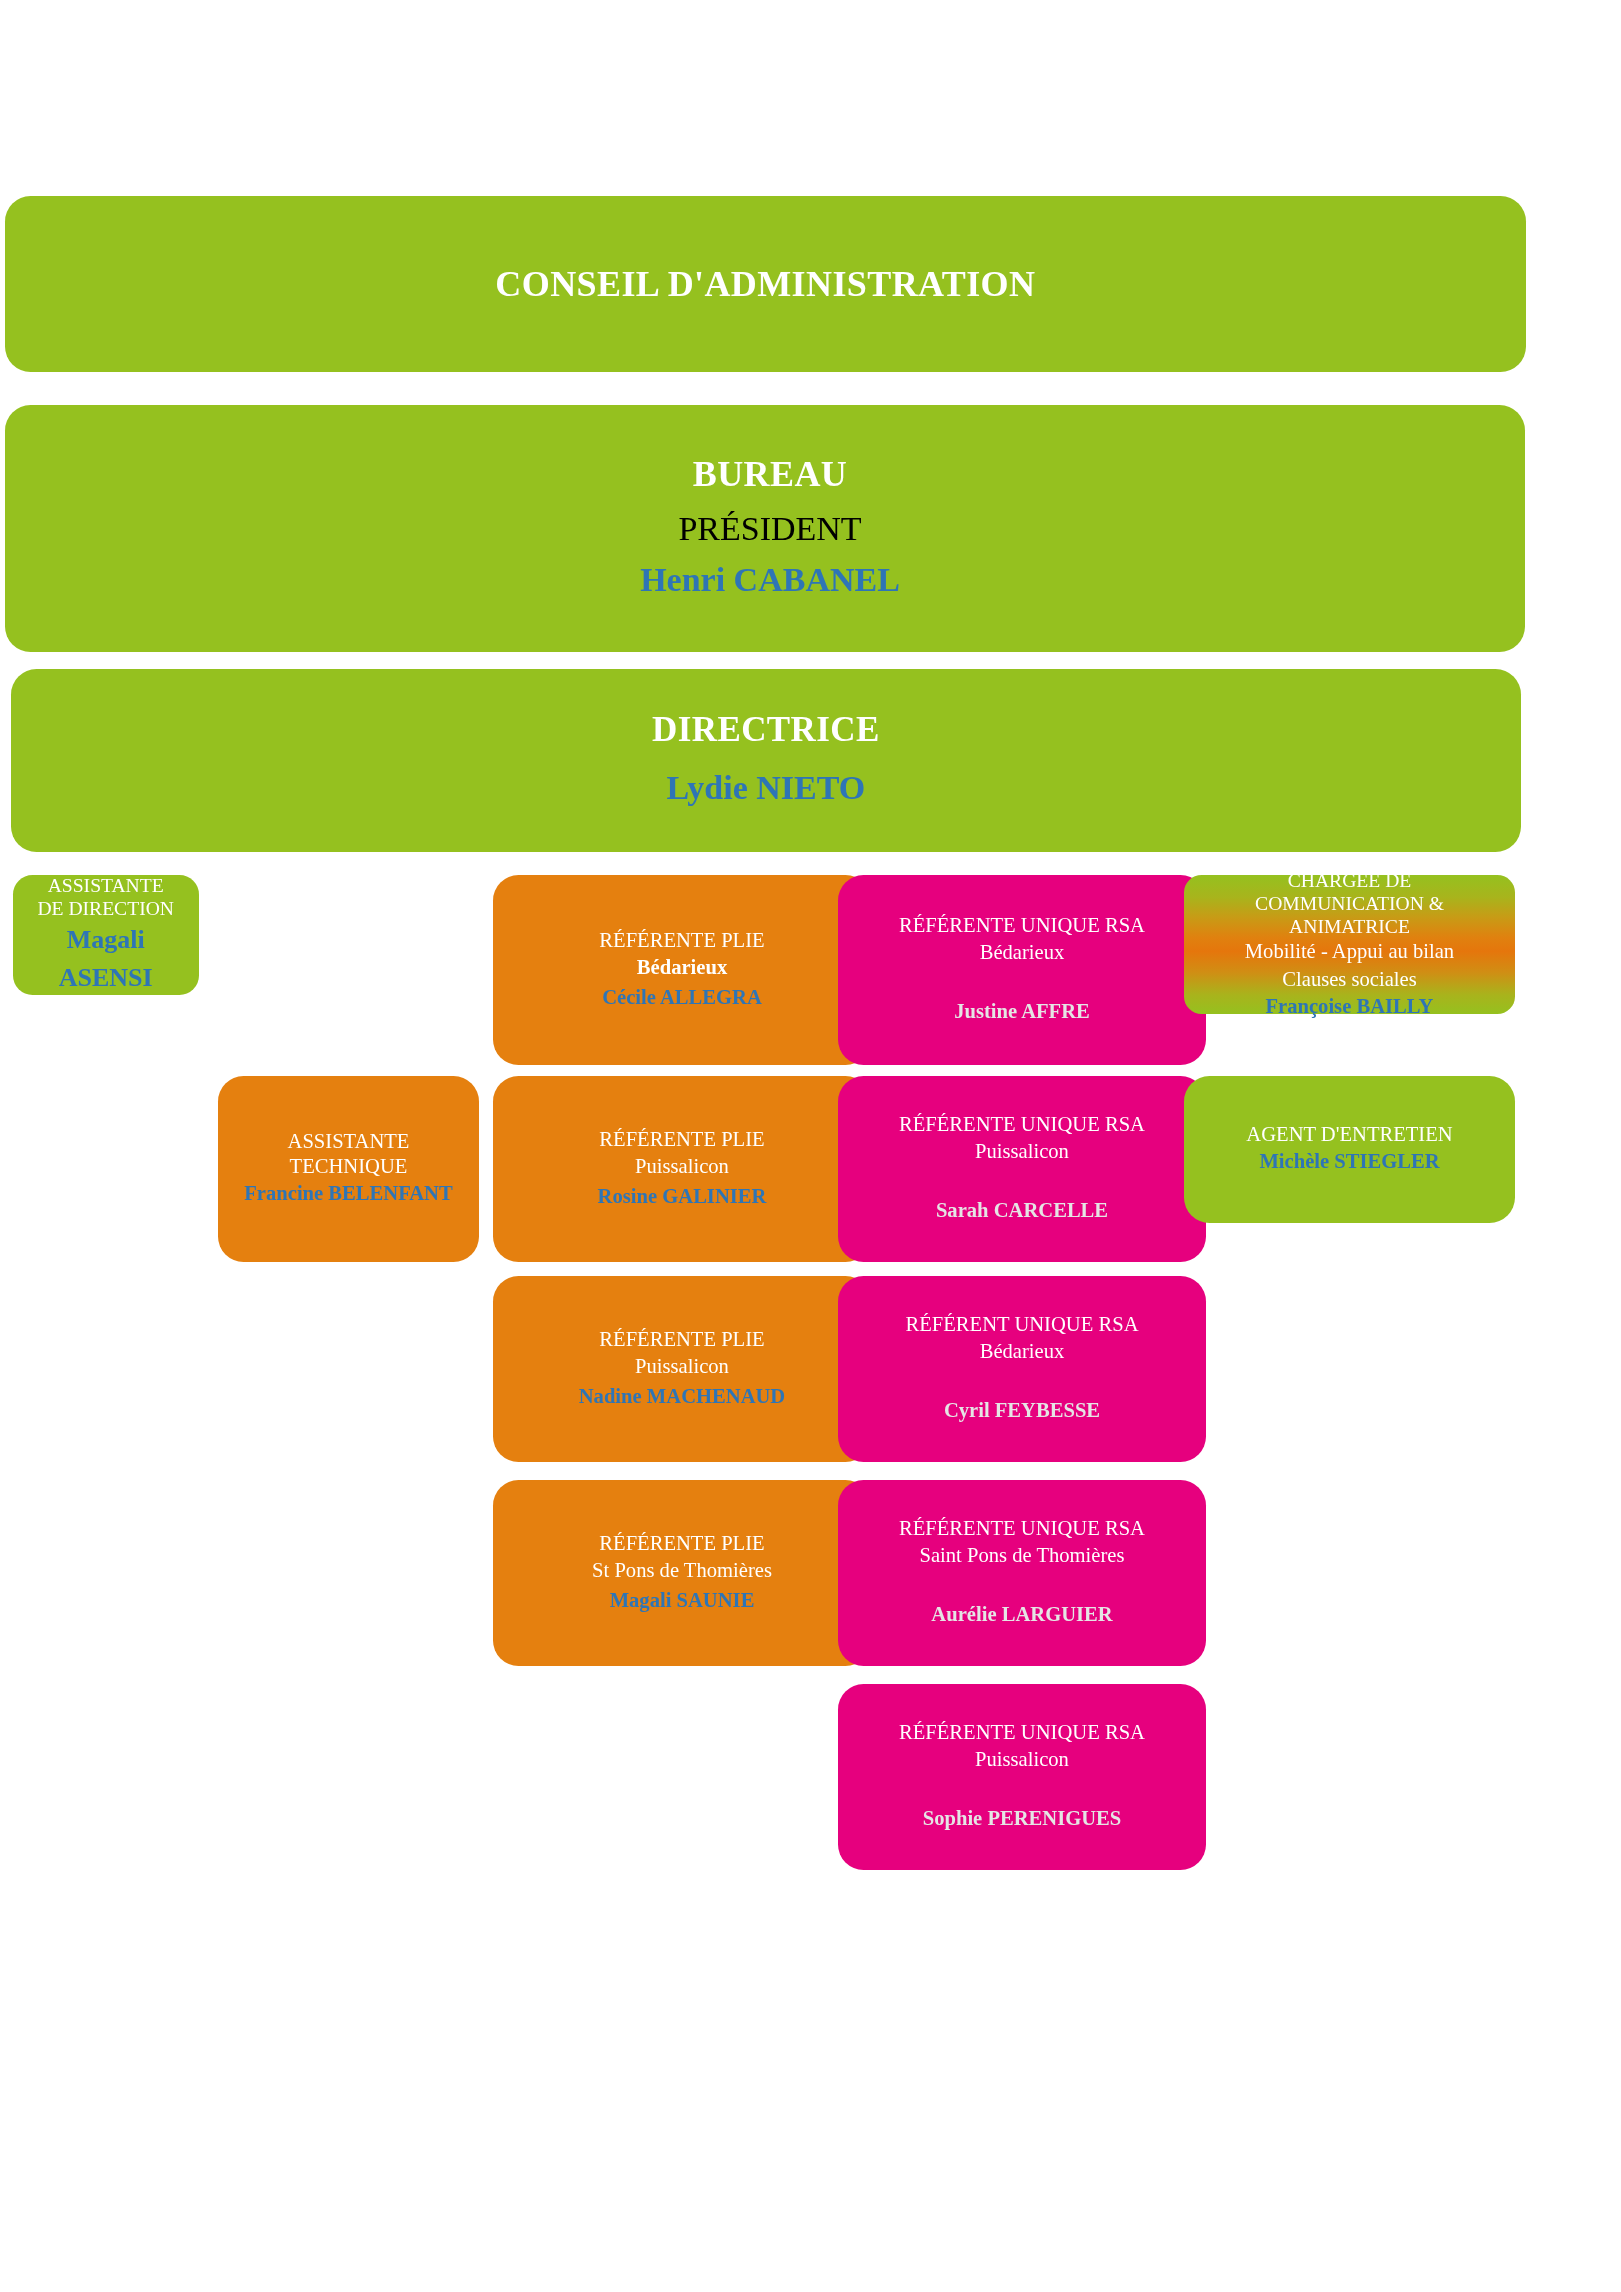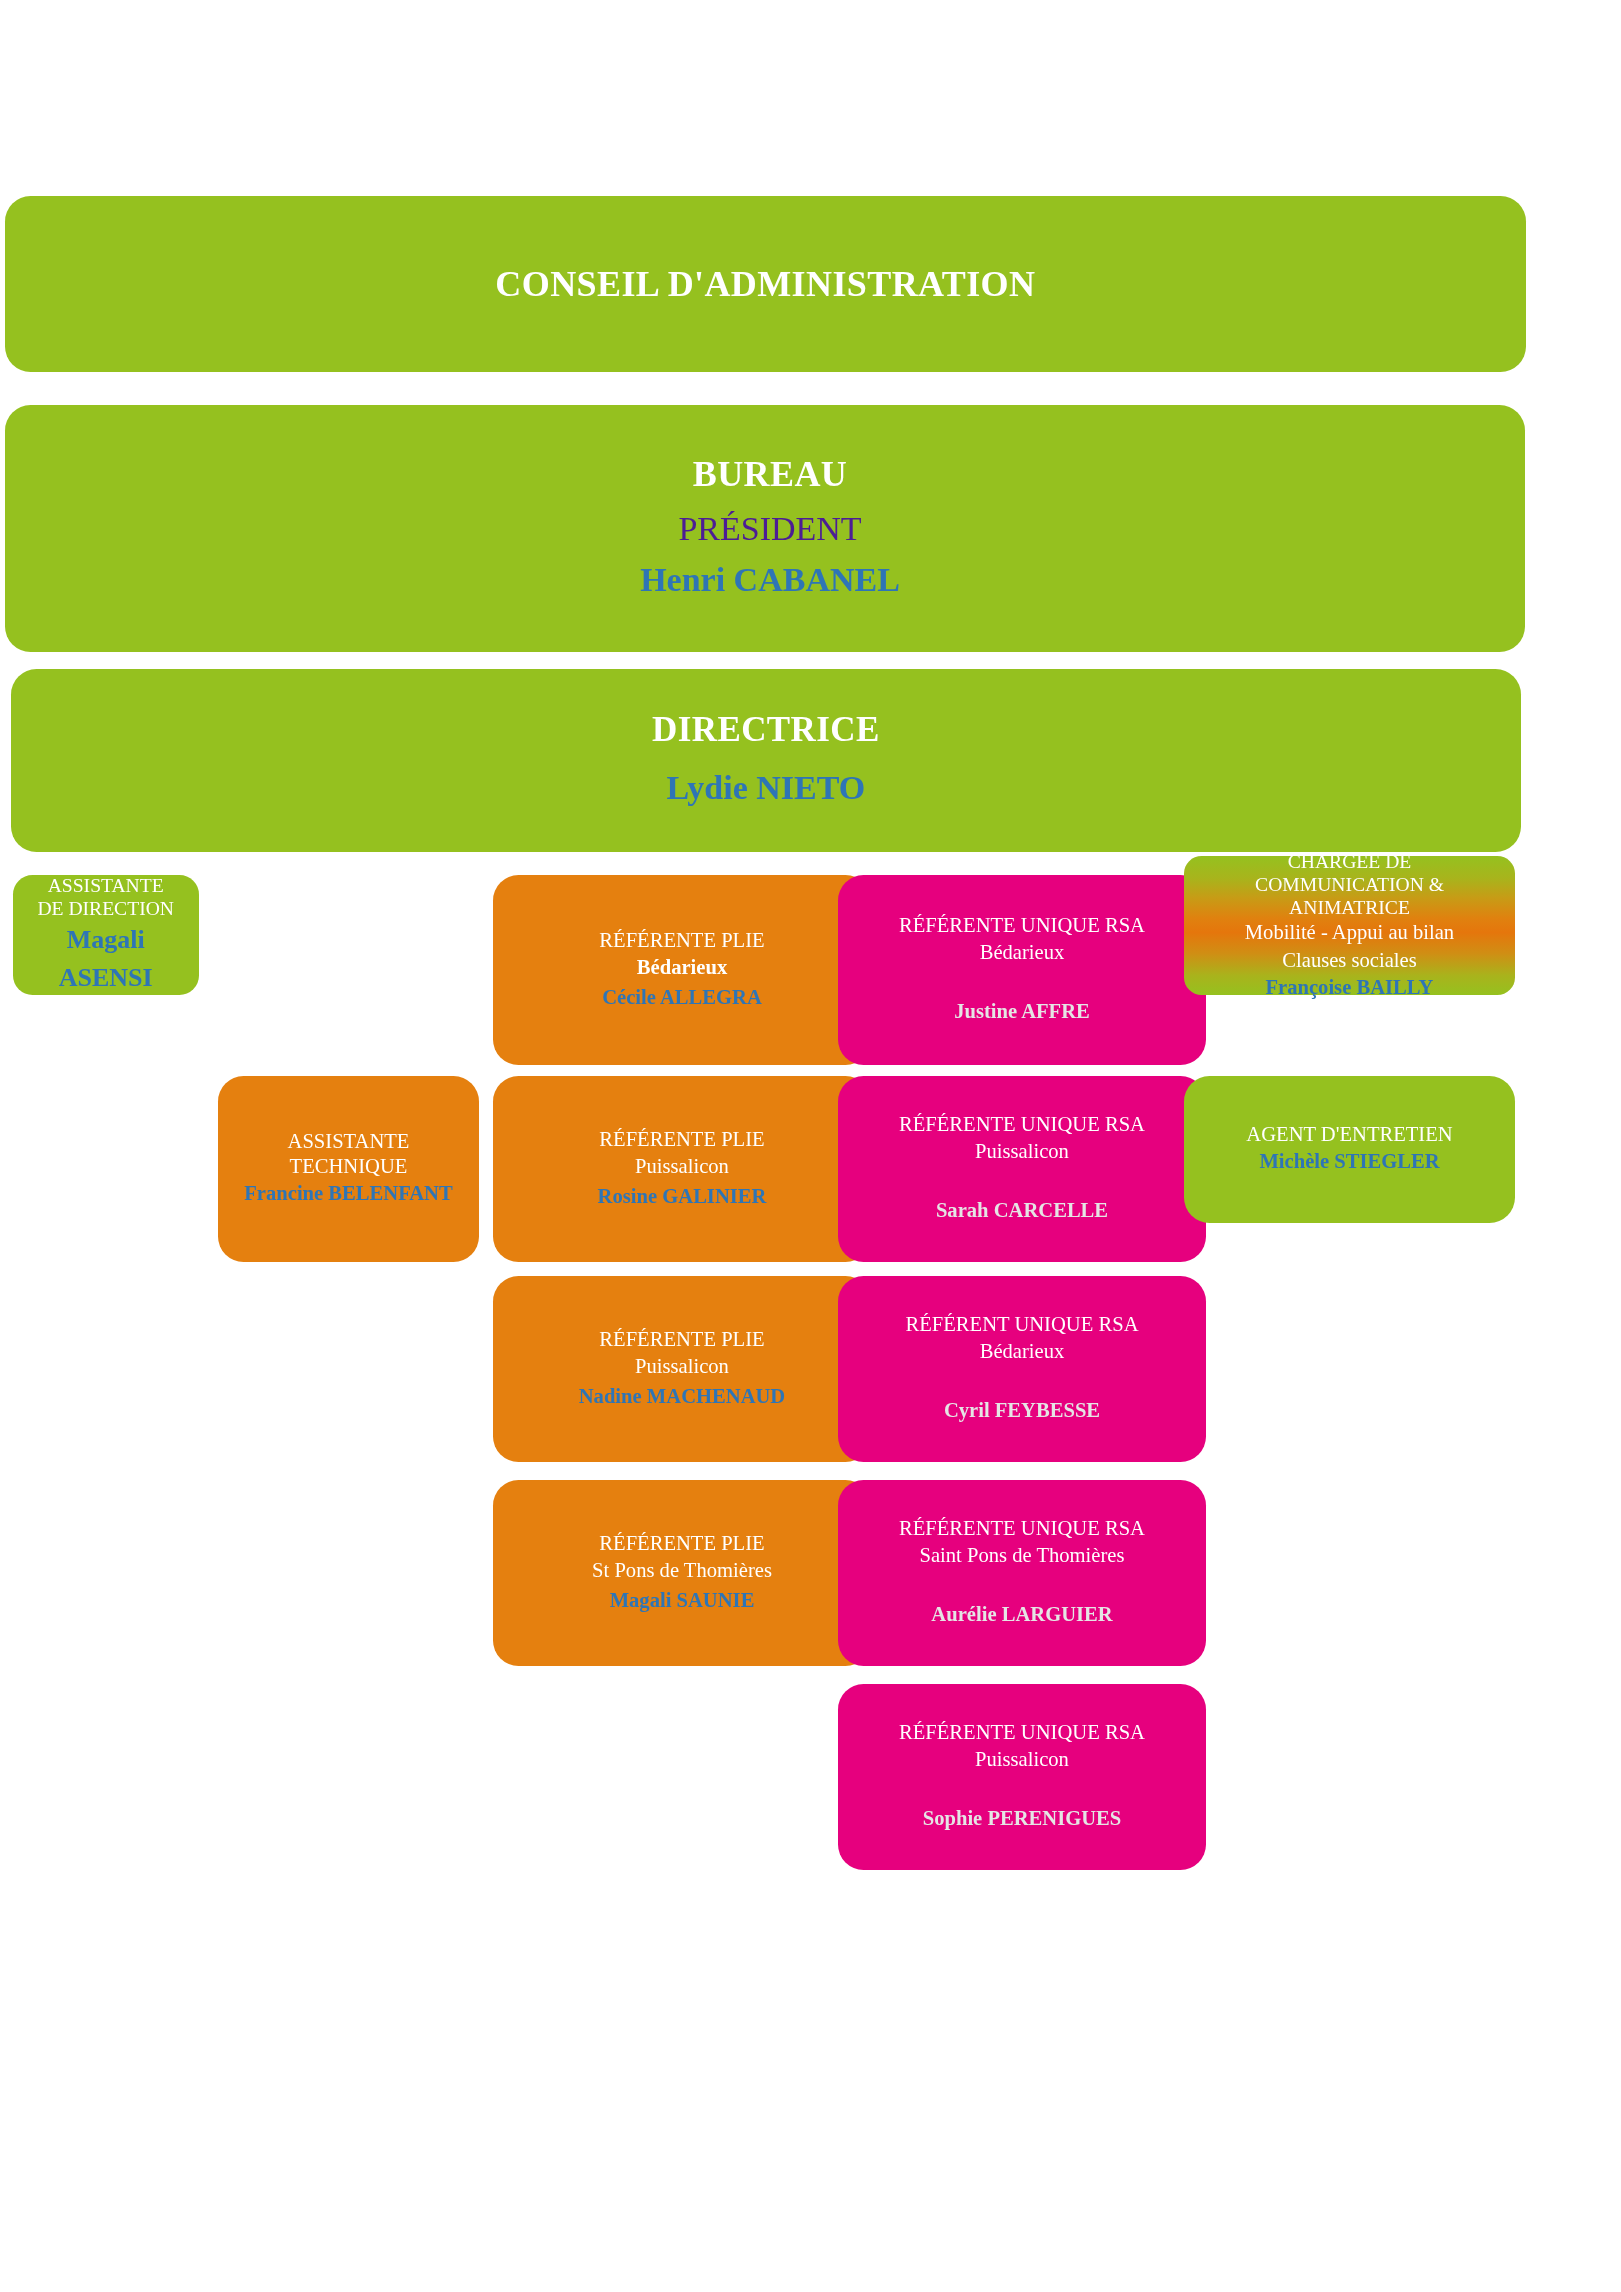--- a/index.html
+++ b/index.html
@@ -42,21 +42,21 @@
     font-weight: bold;
     font-size: 36px;
     letter-spacing: 0.4px;
     line-height: 1.25;
     color: #ffffff;
   }
 
   .banner-sub {
     font-size: 34px;
     line-height: 1.5;
-    color: #4c1d95;
+    color: #000000;
     font-weight: normal;
   }
 
   .banner-name {
     font-weight: bold;
     font-size: 34px;
     line-height: 1.5;
     color: #2E75B6;
   }
 
@@ -112,21 +112,21 @@
   .c4 { left: 838px;  width: 368px; }
   .c5 { left: 1184px; width: 331px; }
 
   .r1 { top: 875px;  height: 190px; }
   .r2 { top: 1076px; height: 186px; }
   .r3 { top: 1276px; height: 186px; }
   .r4 { top: 1480px; height: 186px; }
   .r5 { top: 1684px; height: 186px; }
 
   #card-assistante-direction { top: 875px; height: 120px; border-radius: 19.6px; }
-  #card-chargee-communication { top: 856px; height: 139px; border-radius: 17.6px; }
+  #card-chargee-communication { top: 875px; height: 139px; border-radius: 17.6px; }
   #card-agent-entretien { top: 1076px; height: 147px; }
 
   #card-assistante-direction .card-role { font-size: 19.6px; line-height: 1.2; }
   #card-assistante-direction .card-name { font-size: 26px; }
 
   #card-chargee-communication .card-role { font-size: 19.6px; line-height: 1.18; }
   #card-chargee-communication .card-place { font-size: 20.6px; line-height: 1.32; }
   #card-chargee-communication .card-name { font-size: 20.6px; line-height: 1.32; }
 </style>
 </head>

